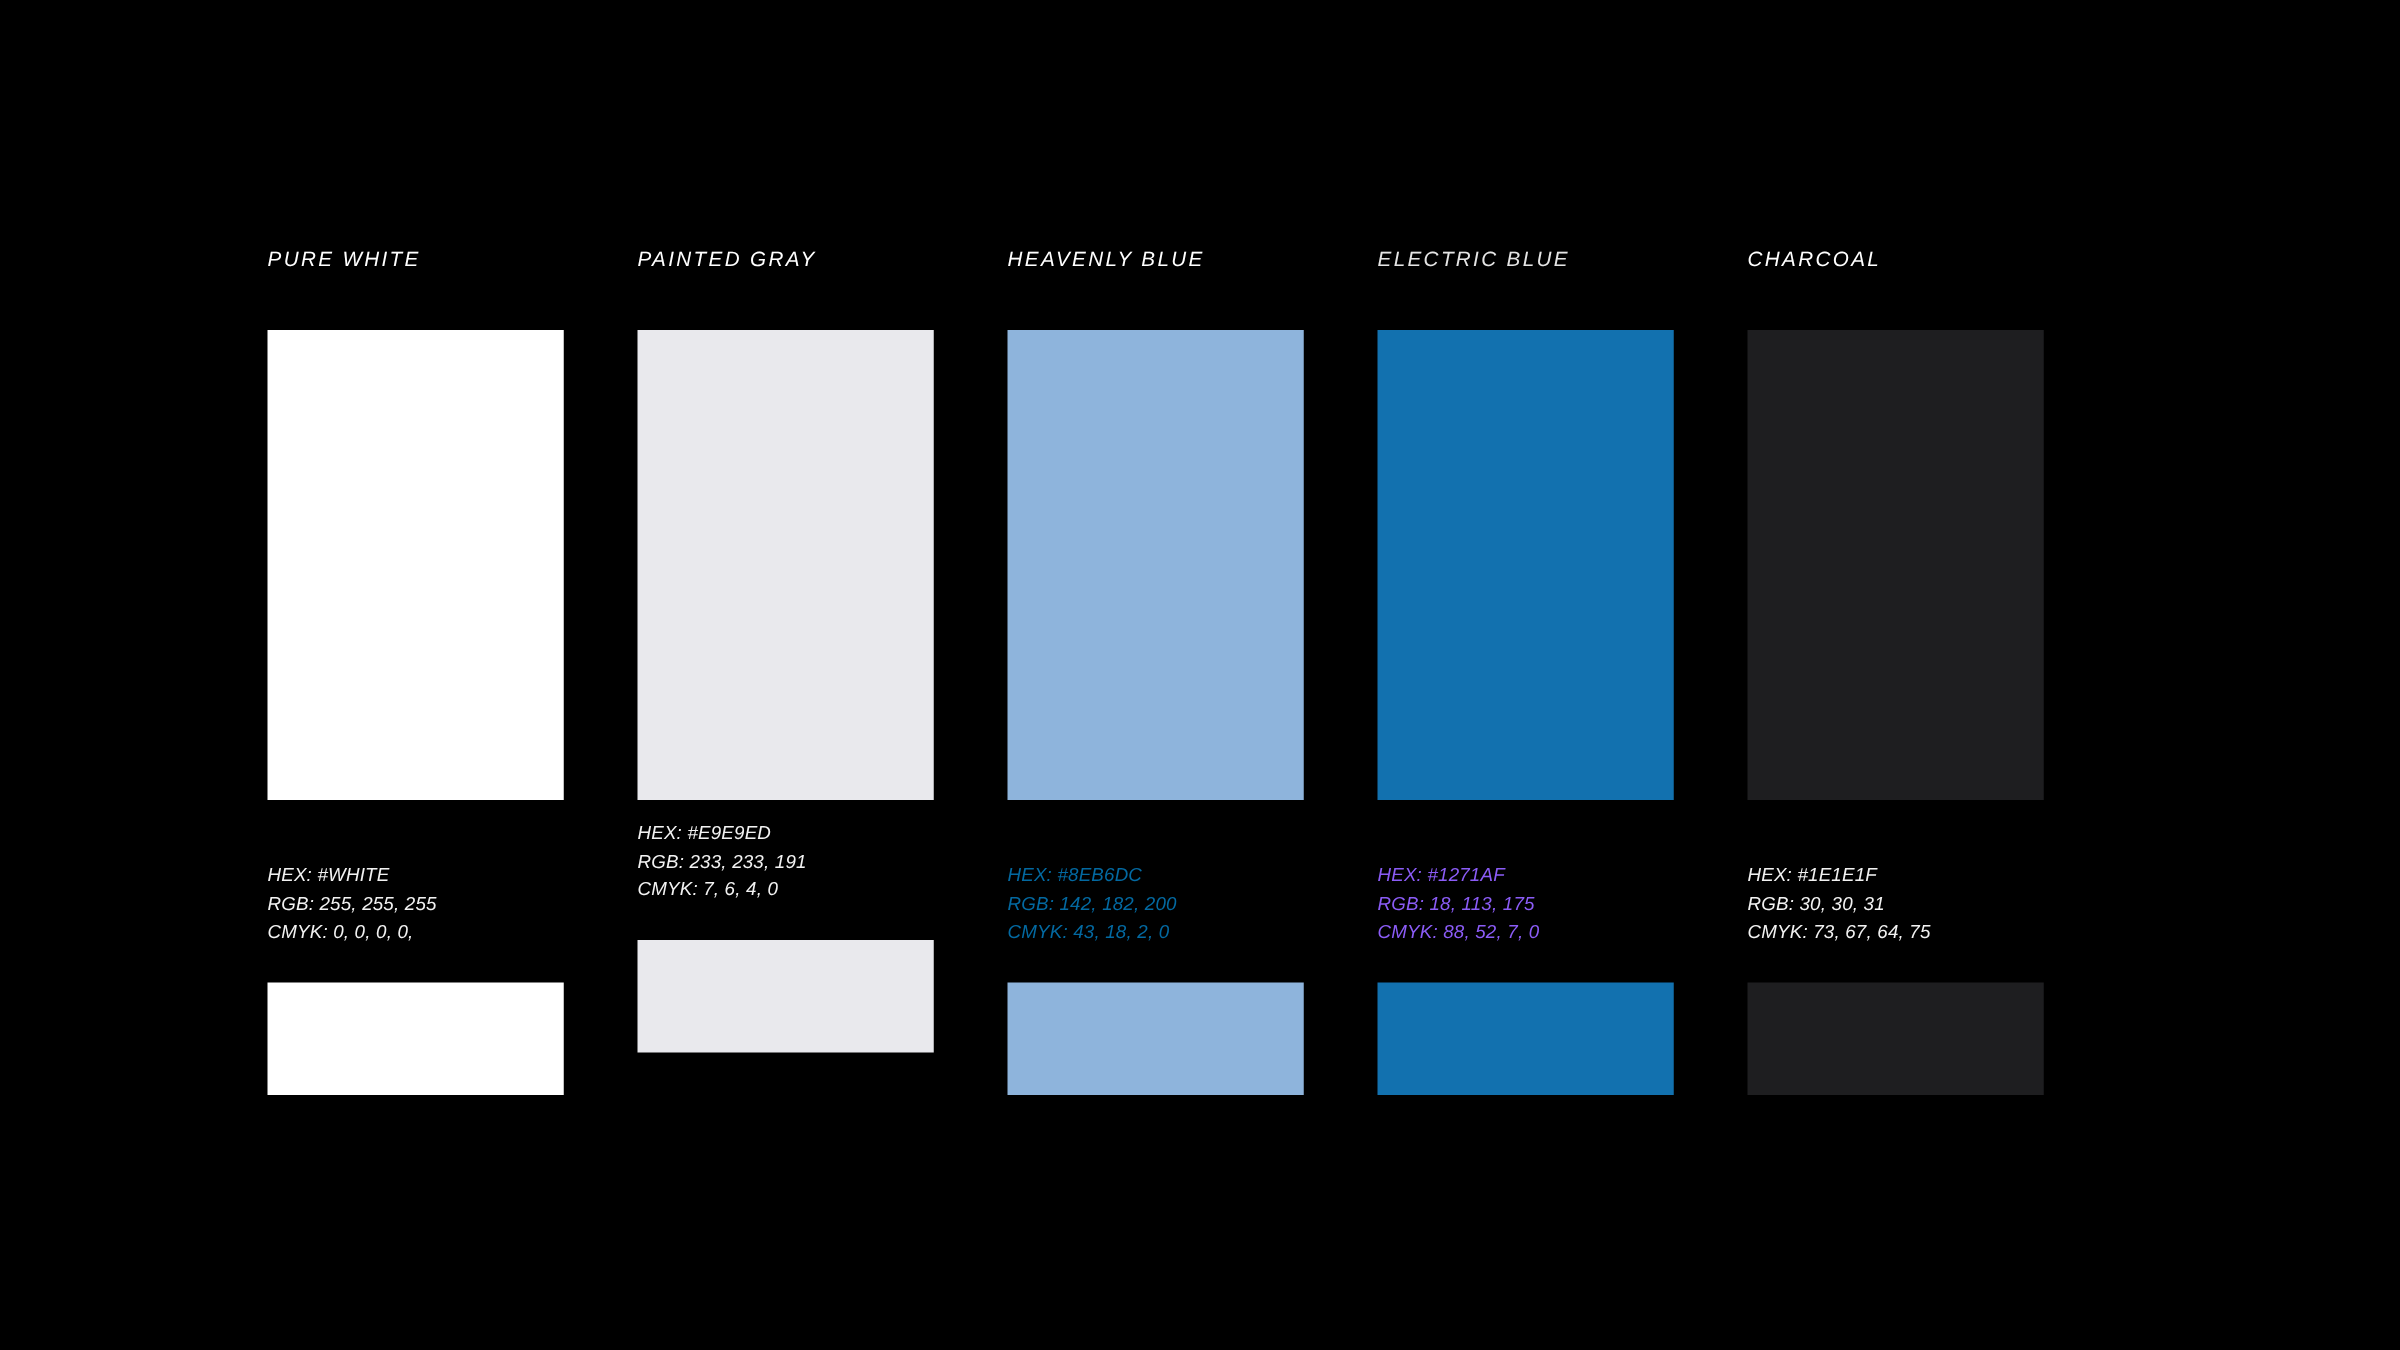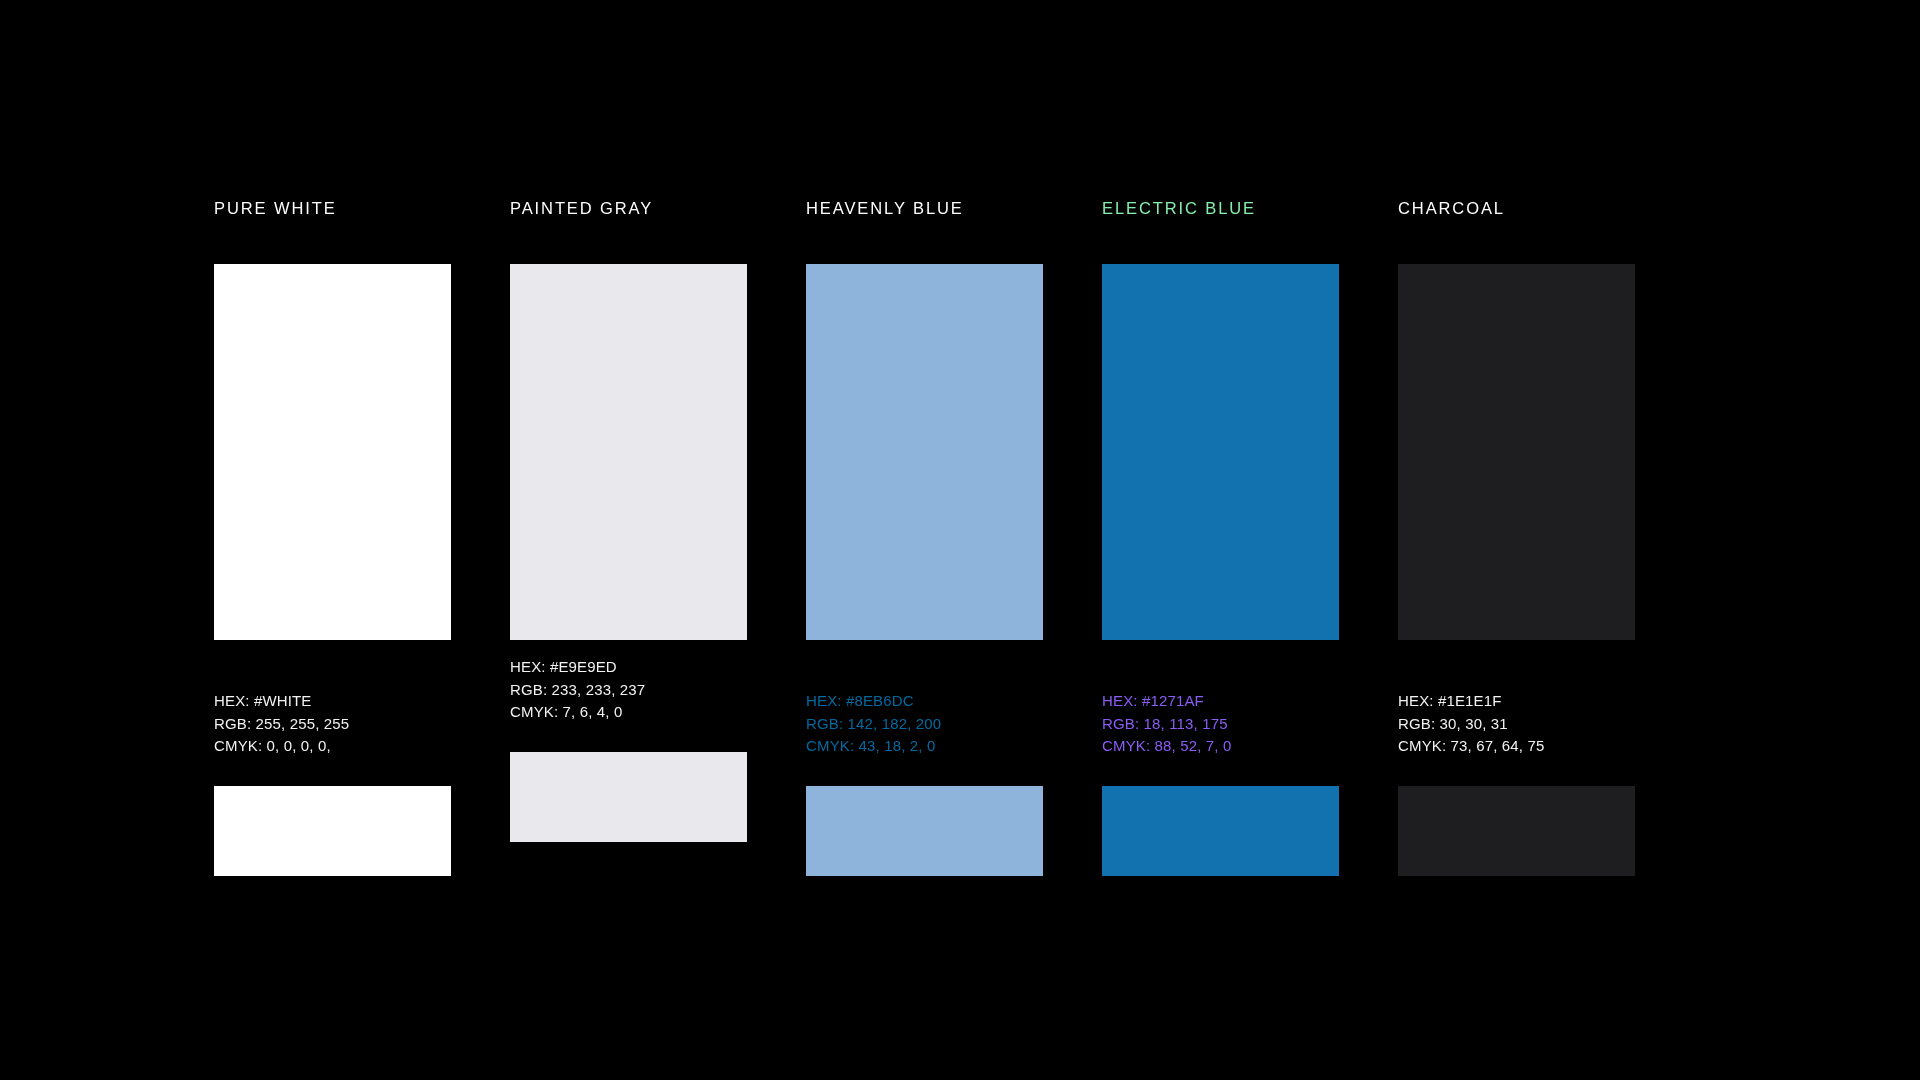--- a/index.html
+++ b/index.html
@@ -32,20 +32,21 @@
     justify-content:flex-start;
     align-items:flex-start;
   }
 
   .swatch-column {
     width:219px;
     margin-right:77px;
     display:flex;
     flex-direction:column;
     align-items:flex-start;
+    font-style:italic;
   }
   .swatch-column:last-child { margin-right:13px; }
 
   .color-name {
     height:24px;
     line-height:24px;
     font-size:16.5px;
     font-weight:400;
     letter-spacing:1.9px;
     color:#ffffff;
@@ -95,39 +96,39 @@
         <span class="spec-line">CMYK: 0, 0, 0, 0,</span>
       </div>
       <div class="swatch-small" style="background-color: rgb(255, 255, 255);"></div>
     </div>
 
     <div class="swatch-column">
       <div class="color-name" style="color: rgb(255, 255, 255);">PAINTED GRAY</div>
       <div class="swatch-large" style="background-color: rgb(233, 233, 237);"></div>
       <div class="color-specs" style="color: rgb(242, 242, 242); margin-top: 16px;">
         <span class="spec-line">HEX: #E9E9ED</span>
-        <span class="spec-line">RGB: 233, 233, 237</span>
+        <span class="spec-line">RGB: 233, 233, 191</span>
         <span class="spec-line">CMYK: 7, 6, 4, 0</span>
       </div>
       <div class="swatch-small" style="background-color: rgb(233, 233, 237);"></div>
     </div>
 
     <div class="swatch-column">
       <div class="color-name" style="color: rgb(255, 255, 255);">HEAVENLY BLUE</div>
       <div class="swatch-large" style="background-color: rgb(142, 180, 220);"></div>
       <div class="color-specs" style="color: #0369a1;">
         <span class="spec-line">HEX: #8EB6DC</span>
         <span class="spec-line">RGB: 142, 182, 200</span>
         <span class="spec-line">CMYK: 43, 18, 2, 0</span>
       </div>
       <div class="swatch-small" style="background-color: rgb(142, 180, 220);"></div>
     </div>
 
     <div class="swatch-column">
-      <div class="color-name" style="color: #86efac;">ELECTRIC BLUE</div>
+      <div class="color-name" style="color: #e5e5e5;">ELECTRIC BLUE</div>
       <div class="swatch-large" style="background-color: rgb(18, 113, 175);"></div>
       <div class="color-specs" style="color: #8b5cf6;">
         <span class="spec-line">HEX: #1271AF</span>
         <span class="spec-line">RGB: 18, 113, 175</span>
         <span class="spec-line">CMYK: 88, 52, 7, 0</span>
       </div>
       <div class="swatch-small" style="background-color: rgb(18, 113, 175);"></div>
     </div>
 
     <div class="swatch-column">

